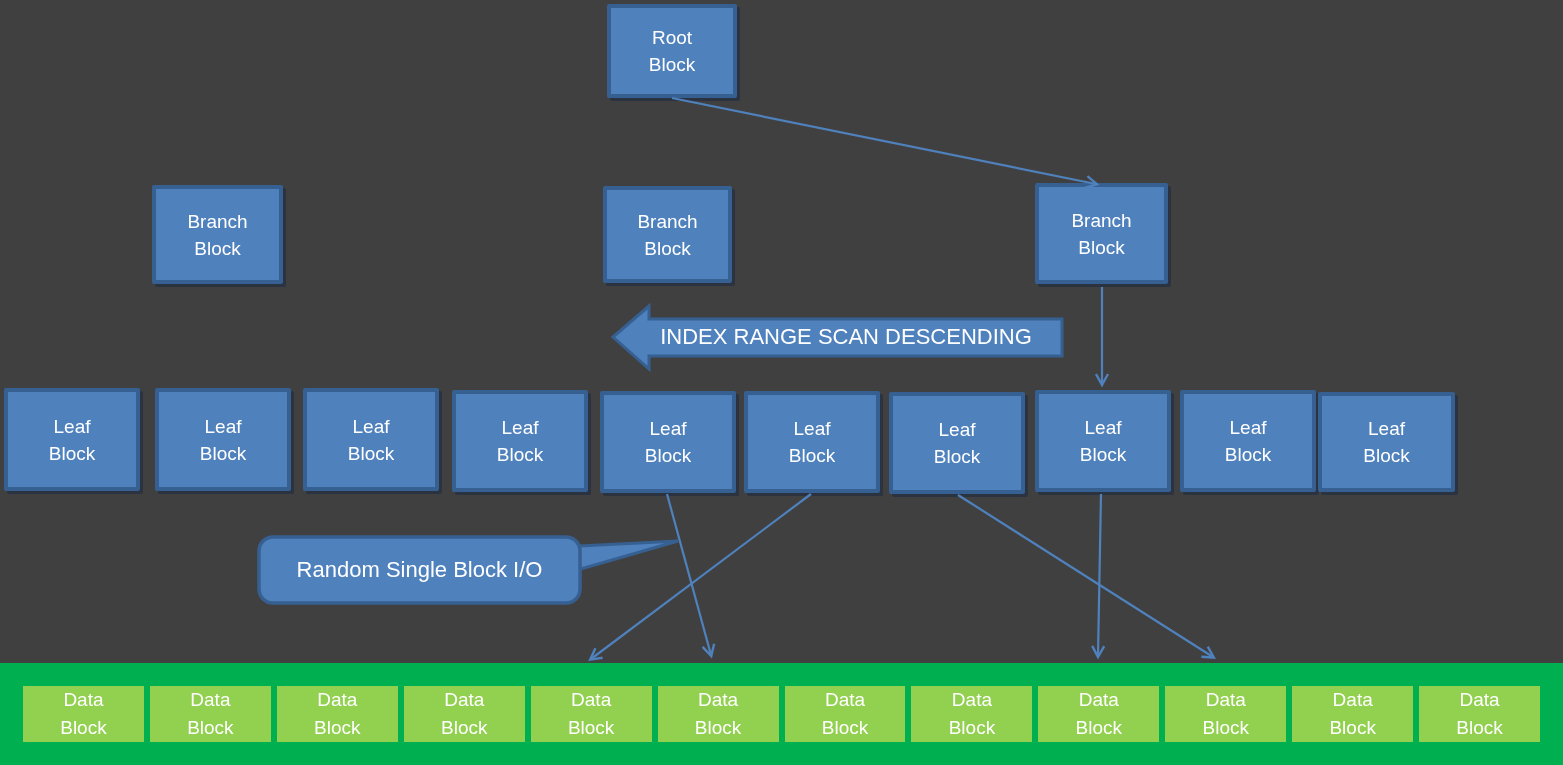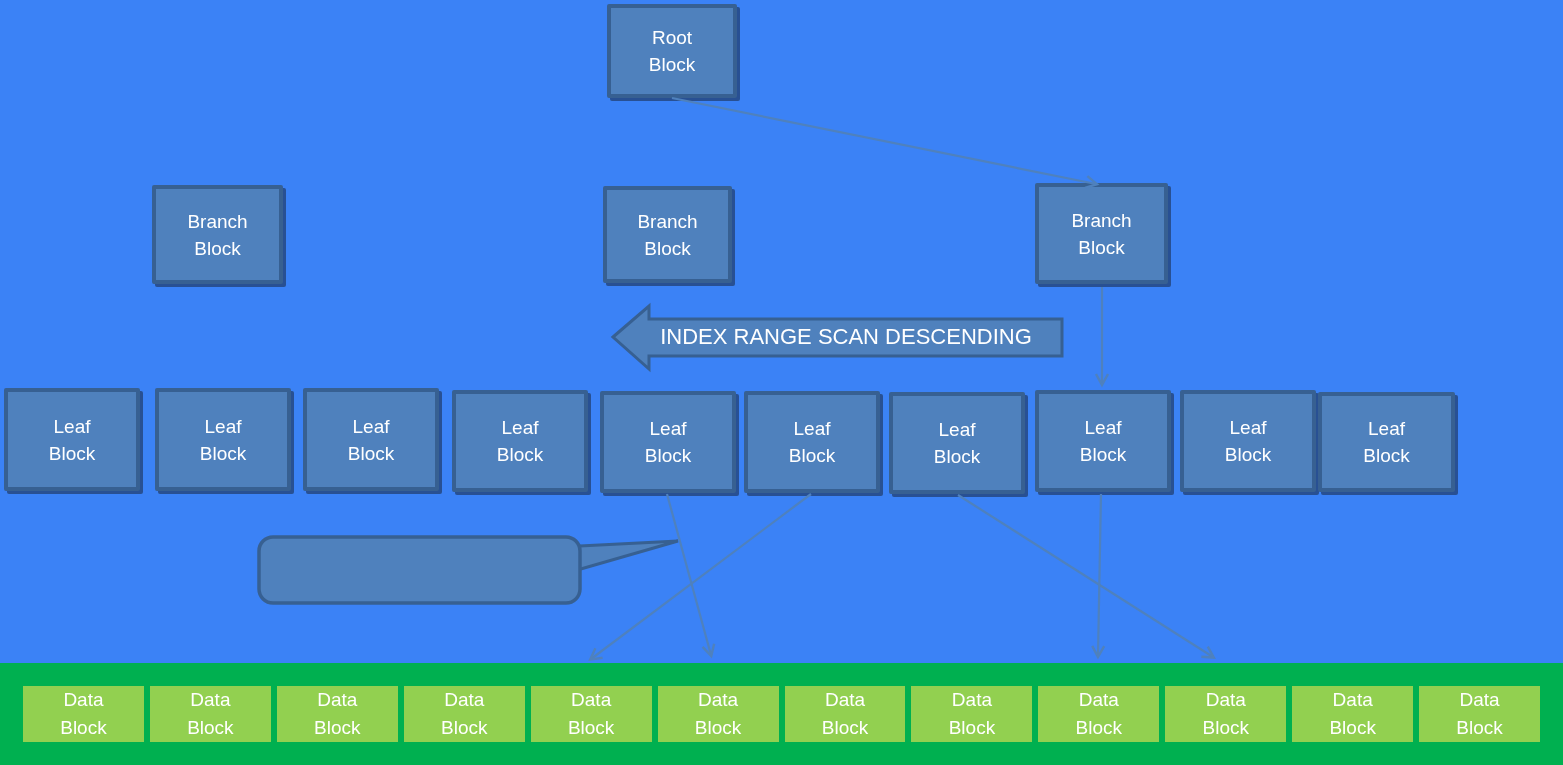--- a/index.html
+++ b/index.html
@@ -1,19 +1,19 @@
 <!DOCTYPE html>
 <html><head>
 <meta charset="utf-8">
 <style>
   html,body{margin:0;padding:0;background:#000;}
   #canvas{
     position:relative;
     width:1563px;height:765px;
-    background:#3b82f6;
+    background:#404040;
     overflow:hidden;
     font-family:"Liberation Sans", sans-serif;
   }
   .block{
     position:absolute;
     box-sizing:border-box;
     background:#4F81BD;
     border:4px solid #376092;
     border-radius:2px;
     color:#FFFFFF;
@@ -203,14 +203,15 @@
     <line x1="1101" y1="494" x2="1098" y2="656" stroke="#4F81BD" stroke-width="2.2" marker-end="url(#vhead)"></line>
 
     <polygon points="613,337 649,306 649,319 1062,319 1062,356 649,356 649,369" fill="#4F81BD" stroke="#376092" stroke-width="3"></polygon>
 
     <polygon points="560,547 678,541 560,575" fill="#4F81BD" stroke="#376092" stroke-width="3"></polygon>
     <rect x="259" y="537" width="321" height="66" rx="14" ry="14" fill="#4F81BD" stroke="#376092" stroke-width="3.5"></rect>
   </svg>
 
   <div class="overlay-label" id="range-scan-label">INDEX RANGE SCAN DESCENDING</div>
 
+  <div class="overlay-label" id="callout-label">Random Single Block I/O</div>
 
 </div>
 
 </body></html>

